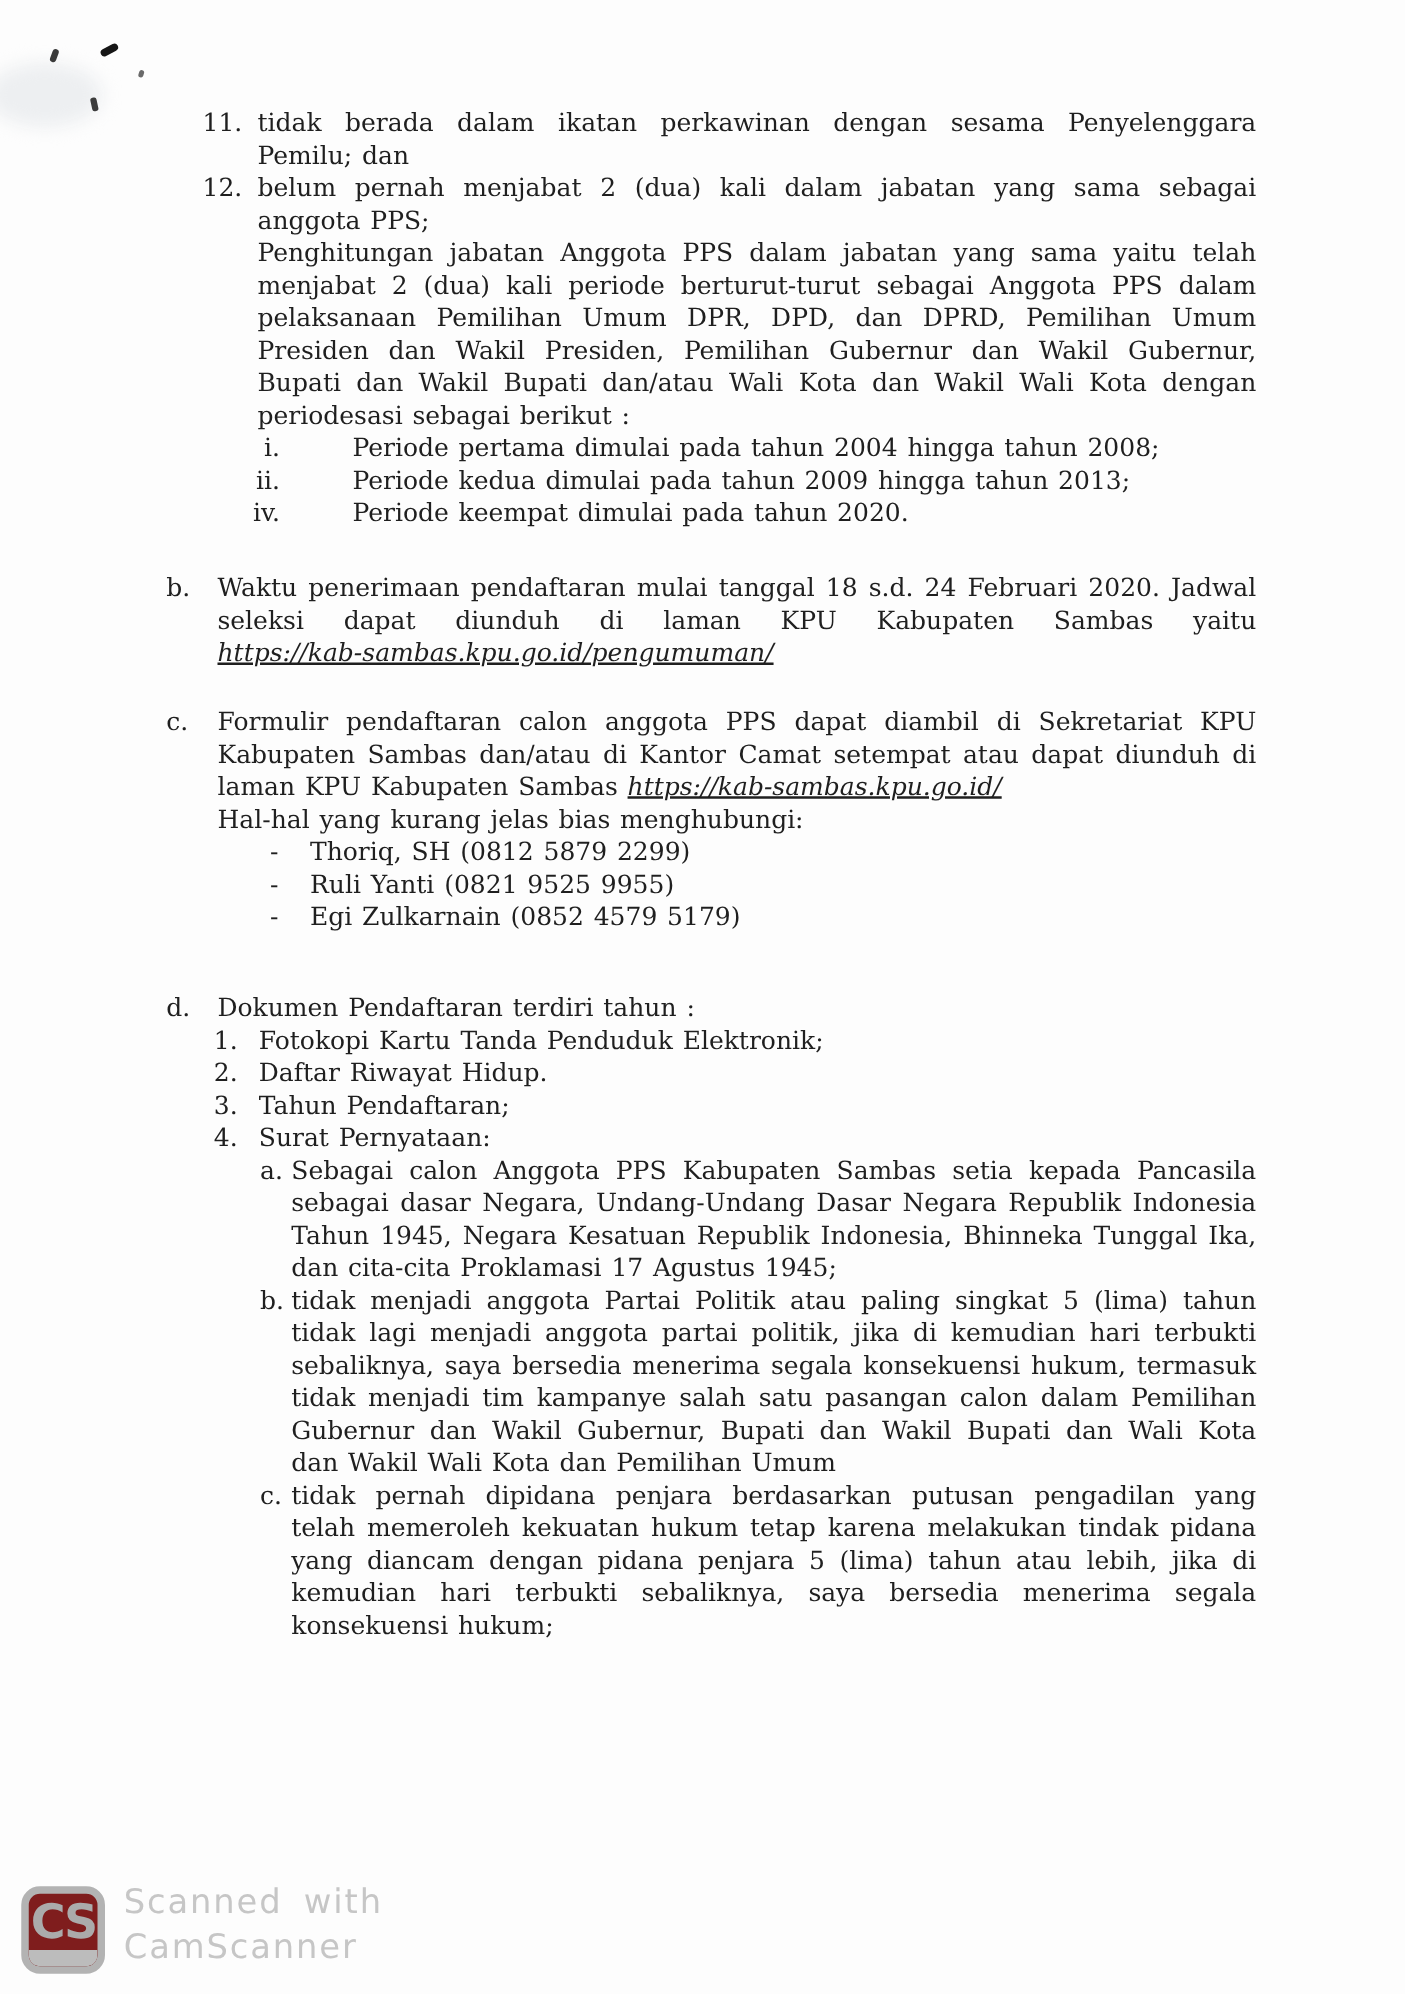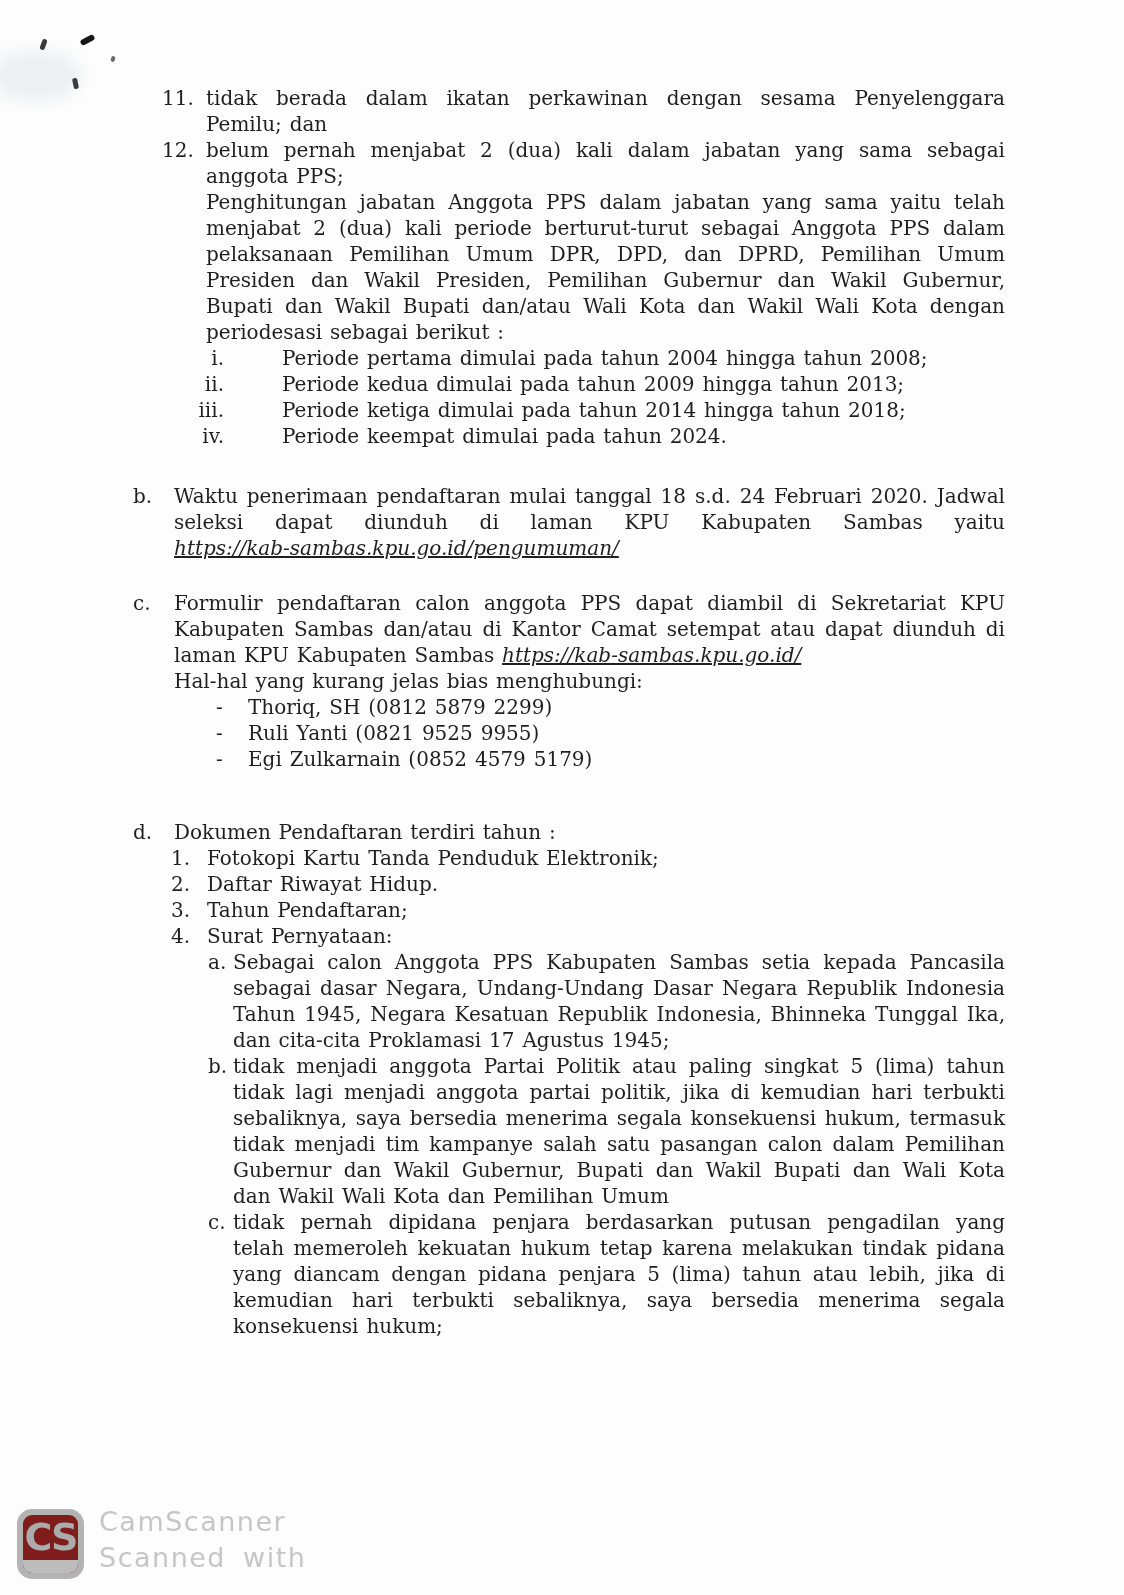--- a/index.html
+++ b/index.html
@@ -112,26 +112,22 @@
     <div>
       <div class="roman-item">
         <span class="mk">i.</span>
         <span>Periode pertama dimulai pada tahun 2004 hingga tahun 2008;</span>
       </div>
       <div class="roman-item">
         <span class="mk">ii.</span>
         <span>Periode kedua dimulai pada tahun 2009 hingga tahun 2013;</span>
       </div>
       <div class="roman-item">
-        <span class="mk">iii.</span>
-        <span>Periode ketiga dimulai pada tahun 2014 hingga tahun 2018;</span>
-      </div>
-      <div class="roman-item">
         <span class="mk">iv.</span>
-        <span>Periode keempat dimulai pada tahun 2024.</span>
+        <span>Periode keempat dimulai pada tahun 2020.</span>
       </div>
     </div>
 
     <div class="sec sec-b">
       <span class="mk">b.</span>
       <div class="jl">Waktu penerimaan pendaftaran mulai tanggal 18  s.d. 24 Februari 2020. Jadwal seleksi dapat diunduh di laman KPU Kabupaten Sambas yaitu</div>
       <span class="url-block">https://kab-sambas.kpu.go.id/pengumuman/</span>
     </div>
 
     <div class="sec sec-c">
@@ -194,18 +190,18 @@
     </div>
 
   </div>
 
   <div>
     <div class="cs-badge">
       <div class="cs-letters">CS</div>
       <div class="cs-strip"></div>
     </div>
     <div class="wm-text">
+      <div>Scanned with</div>
       <div>CamScanner</div>
-      <div>Scanned with</div>
     </div>
   </div>
 
 </div>
 
 </body></html>

